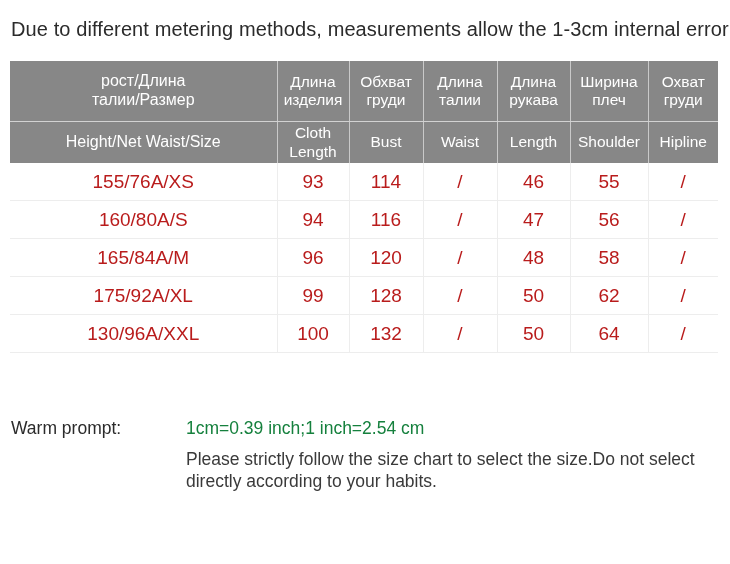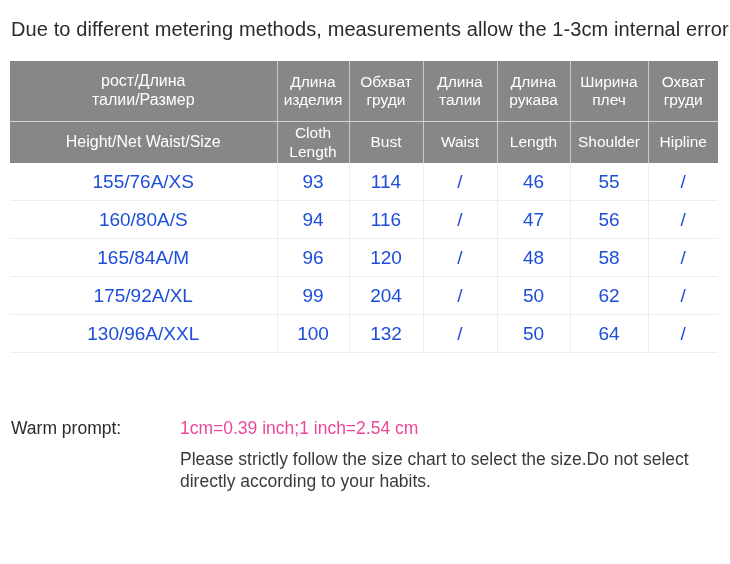--- a/index.html
+++ b/index.html
@@ -58,21 +58,21 @@
   .hdr-en { height: 41px; }
   .hdr-first {
     font-size: 16px;
   }
   .hdr .l2 { display: block; }
 
   
   .body-row td {
     height: 37px;
     font-size: 19px;
-    color: #1d4ed8;
+    color: #b91c1c;
     border-right: 1px solid #ededed;
     border-bottom: 1px solid #ededed;
     background: #ffffff;
   }
   .body-row td.last { border-right: none; }
   .body-row:last-child td { border-bottom: 1px solid #ededed; }
   .cell-size { font-size: 19.5px; }
   .cell-slash { font-size: 19px; }
 
   
@@ -87,31 +87,32 @@
   
   .bottom {
     position: absolute;
     left: 11px;
     top: 418px;
     width: 719px;
   }
   .row-line {
     display: flex;
     align-items: flex-start;
+    gap: 6px;
   }
   .label-col {
     width: 169px;
     flex: 0 0 169px;
     font-size: 17.5px;
     color: #2b2b2b;
     white-space: nowrap;
   }
   .value-col {
     font-size: 17.5px;
-    color: #ec4899;
+    color: #15803d;
     line-height: 1.24;
   }
   .warm-row { margin-bottom: 9px; }
   .detail-row { margin-bottom: 14px; }
   .detail-text {
     width: 540px;
     font-size: 17.5px;
     color: #3a3a3a;
     line-height: 1.25;
   }
@@ -213,21 +214,21 @@
       <td>96</td>
       <td>120</td>
       <td class="cell-slash">/</td>
       <td>48</td>
       <td>58</td>
       <td class="cell-slash last">/</td>
     </tr>
     <tr class="body-row">
       <td class="cell-size">175/92A/XL</td>
       <td>99</td>
-      <td>204</td>
+      <td>128</td>
       <td class="cell-slash">/</td>
       <td>50</td>
       <td>62</td>
       <td class="cell-slash last">/</td>
     </tr>
     <tr class="body-row">
       <td class="cell-size">130/96A/XXL</td>
       <td>100</td>
       <td>132</td>
       <td class="cell-slash">/</td>

